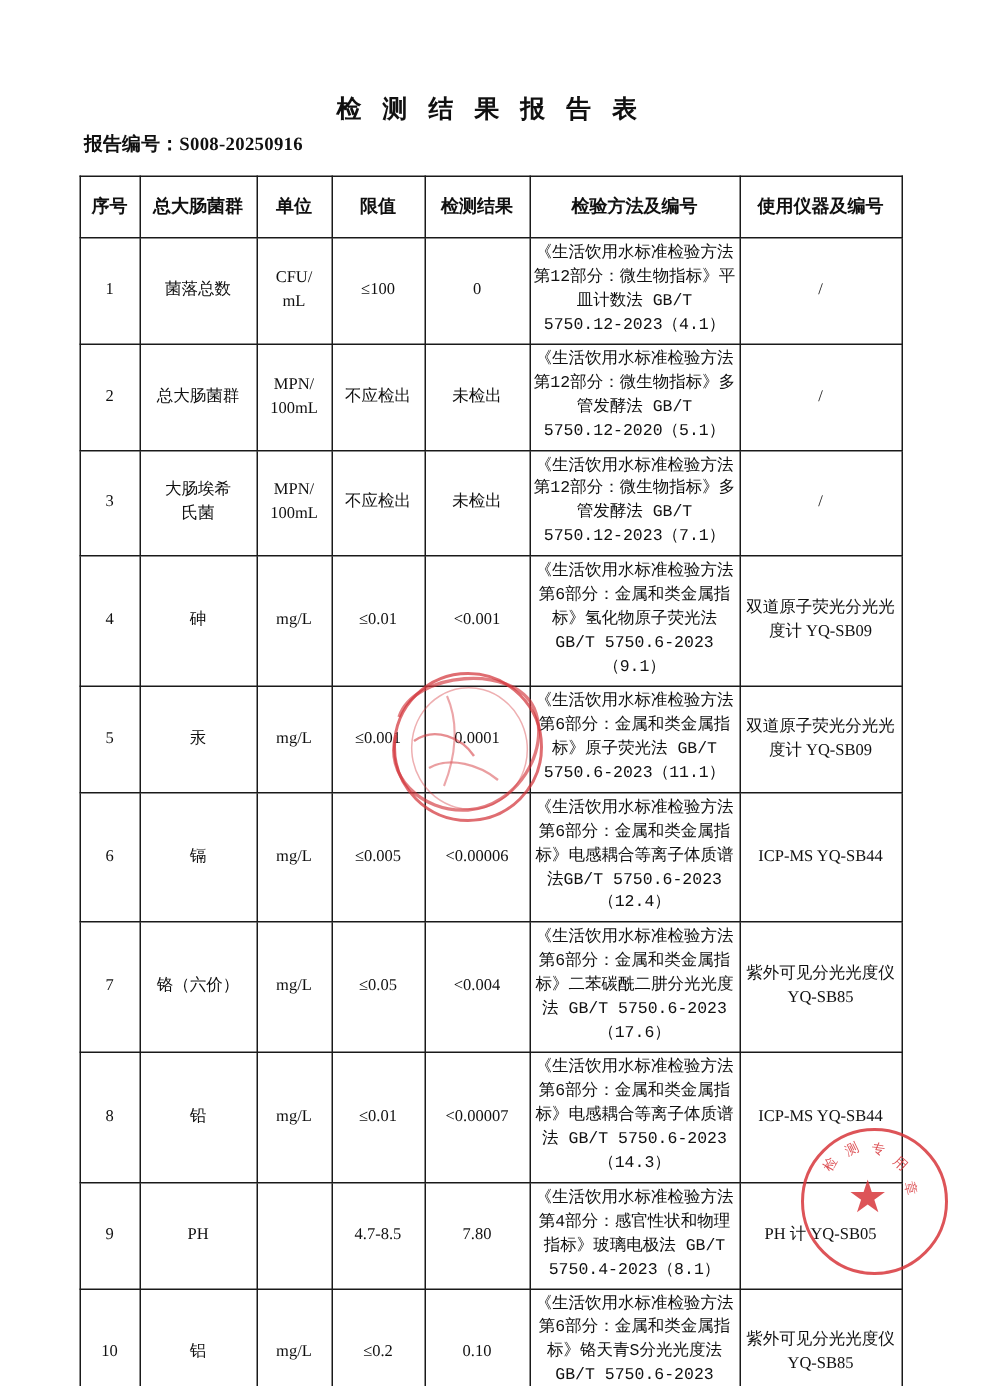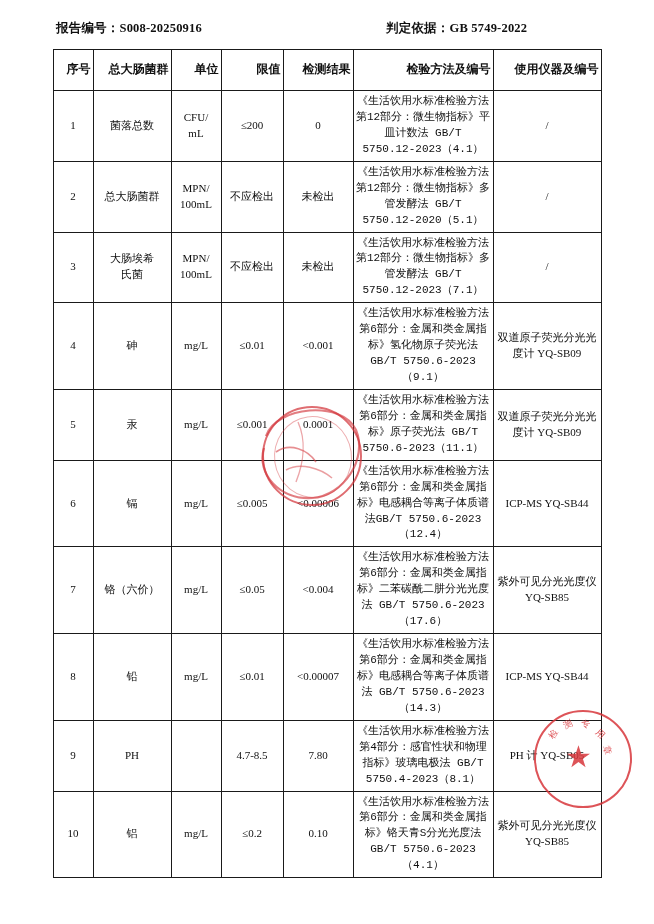--- a/index.html
+++ b/index.html
@@ -26,21 +26,21 @@
     text-align: center;
     font-size: 16.5px;
     font-weight: bold;
     letter-spacing: 5px;
     margin-top: 62px;
     font-family: "Liberation Serif", "DejaVu Serif", serif;
   }
   .meta-row {
     display: flex;
     justify-content: flex-start;
-    margin-top: 20px;
+    margin-top: 4px;
     padding-left: 56px;
     padding-right: 52px;
     font-size: 12.5px;
     font-weight: bold;
     letter-spacing: 0.2px;
   }
   .meta-left {
     width: 330px;
   }
   .meta-right {
@@ -57,21 +57,20 @@
     text-align: center;
     vertical-align: middle;
     font-size: 11px;
     padding: 3px 2px;
     line-height: 1.45;
   }
   table.report th {
     font-weight: bold;
     font-size: 12px;
     height: 34px;
-    text-align: right;
   }
   td.method {
     text-align: left;
     padding-left: 4px;
     padding-right: 3px;
     font-size: 9.6px;
     line-height: 1.55;
     font-family: Liberation Mono, monospace;
   }
   td.instrument {
@@ -166,27 +165,25 @@
     left: 45px;
     top: 45px;
     transform-origin: 0 0;
   }
 </style>
 </head>
 <body>
 
 <div class="page">
 
+  <div class="doc-title">检 测 结 果 报 告 表</div>
 
   <div class="meta-row">
     <div class="meta-left">
       <span>报告编号：</span><span>S008-20250916</span>
-    </div>
-    <div class="meta-right">
-      <span>判定依据：</span><span>GB 5749-2022</span>
     </div>
   </div>
 
   <table class="report">
     <colgroup>
       <col class="c-no">
         <col class="c-item">
         <col class="c-unit">
         <col class="c-limit">
         <col class="c-res">
@@ -202,21 +199,21 @@
         <th>检测结果</th>
         <th>检验方法及编号</th>
         <th>使用仪器及编号</th>
       </tr>
     </thead>
     <tbody id="tbody">
         <tr>
           <td class="no">1</td>
           <td class="item">菌落总数</td>
           <td class="unit">CFU/<br>mL</td>
-          <td class="limit">≤200</td>
+          <td class="limit">≤100</td>
           <td class="result">0</td>
           <td class="method">《生活饮用水标准检验方法 第12部分：微生物指标》平皿计数法 GB/T 5750.12-2023（4.1）</td>
           <td class="instrument">/</td>
         </tr>
         <tr>
           <td class="no">2</td>
           <td class="item">总大肠菌群</td>
           <td class="unit">MPN/<br>100mL</td>
           <td class="limit">不应检出</td>
           <td class="result">未检出</td>

